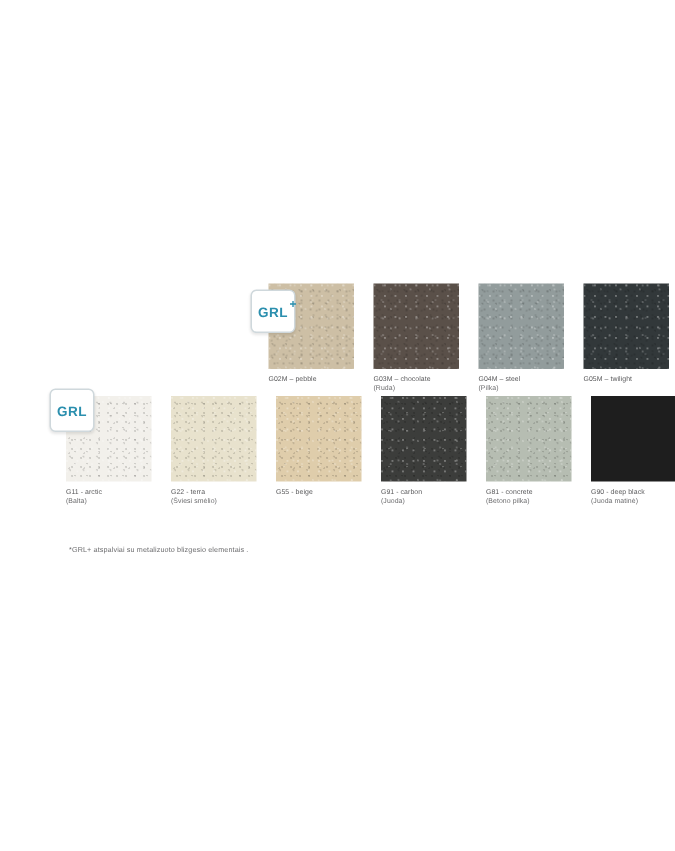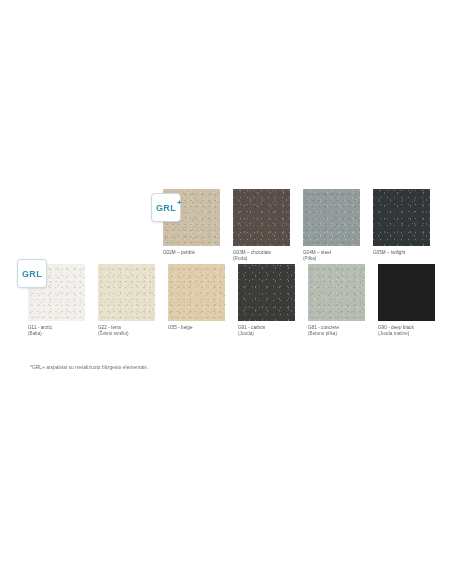--- a/index.html
+++ b/index.html
@@ -10,21 +10,21 @@
     width: 450px;
     height: 567px;
     background: #ffffff;
     font-family: "Liberation Sans", sans-serif;
     overflow: hidden;
     position: relative;
   }
 
   #board {
     position: absolute;
-    left: 0;
+    left: 16px;
     top: 0;
     width: 410px;
     height: 567px;
   }
 
   
   .row {
     position: absolute;
     display: flex;
   }

